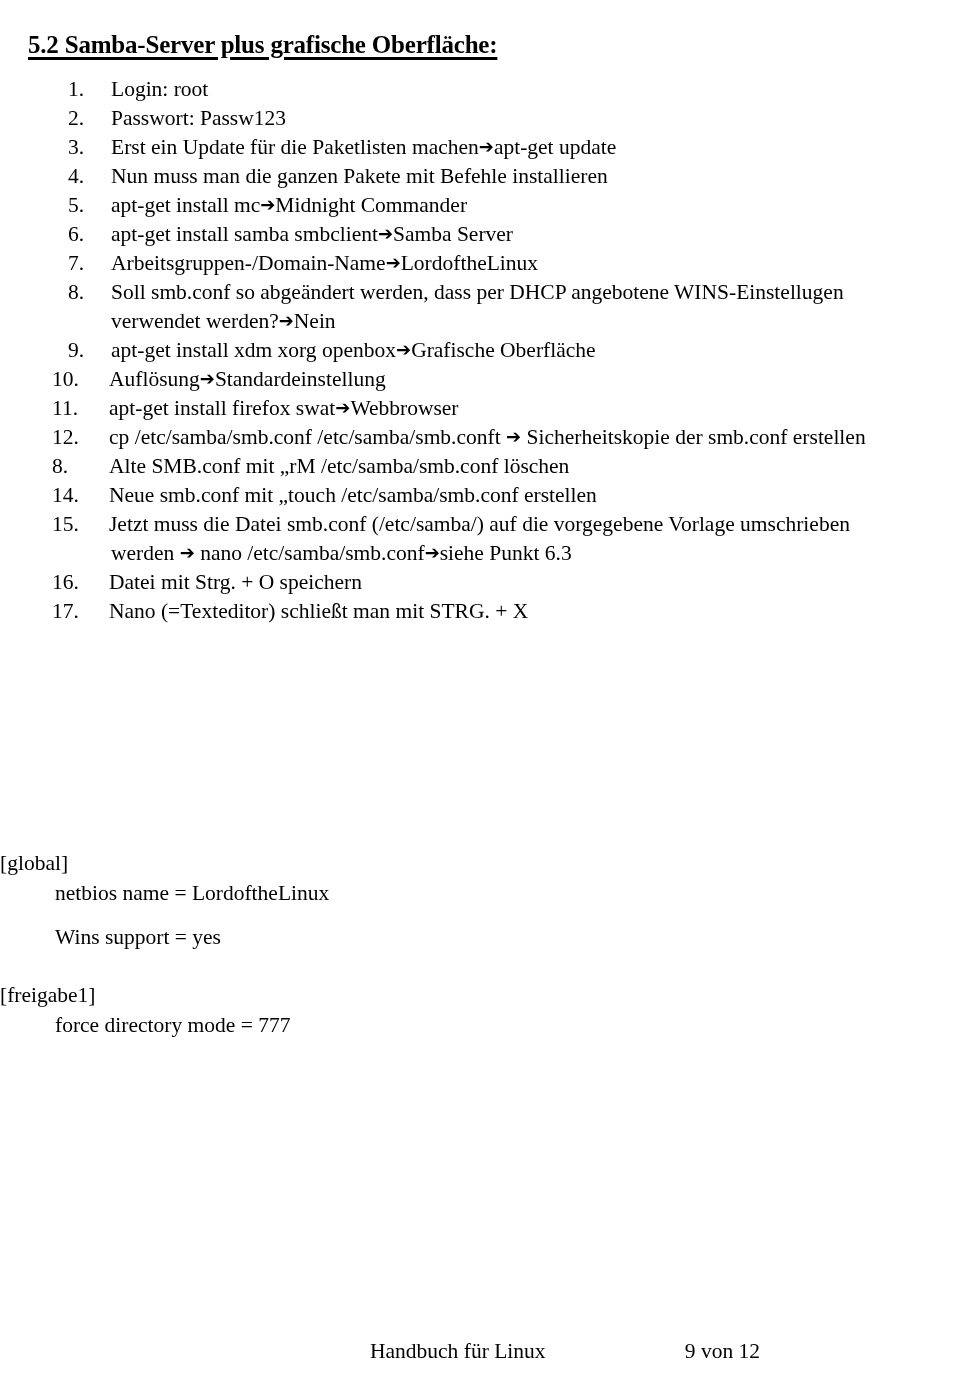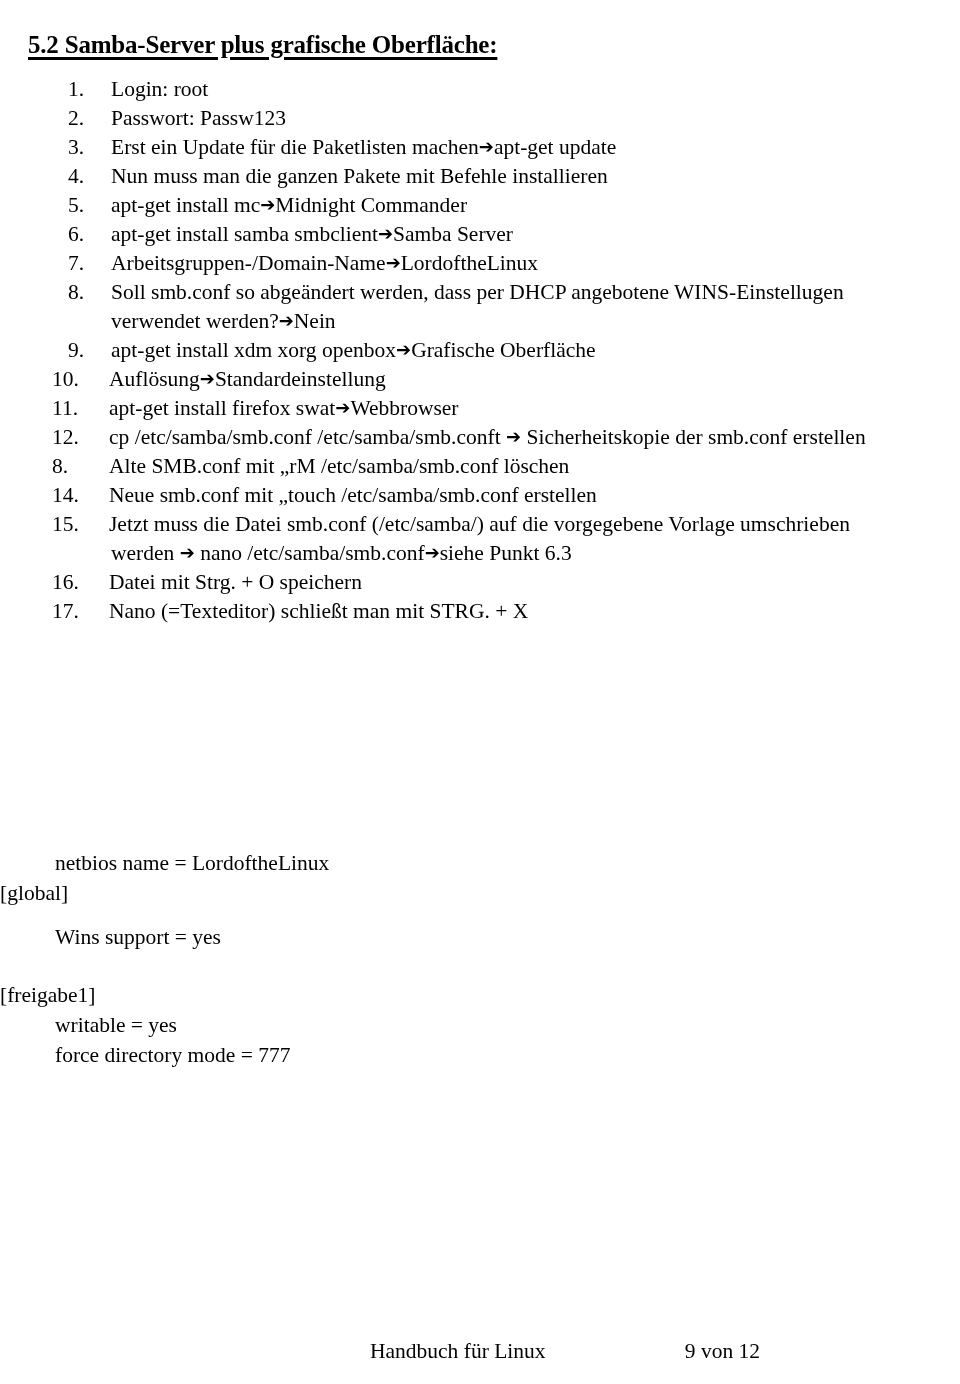--- a/index.html
+++ b/index.html
@@ -218,27 +218,26 @@
         <span class="step-text">Datei mit Strg. + O speichern</span>
       </li>
       <li class="step-row wide" style="list-style: none;">
         <span class="step-num wide">17.</span>
         <span class="step-text">Nano (=Texteditor)  schließt man mit STRG. + X</span>
       </li>
     </ol>
 
 
   <div id="conf-block">
+    <div class="conf-line conf-section">[global]</div>
     <div class="conf-line conf-entry">netbios name = LordoftheLinux</div>
-    <div class="conf-line conf-section">[global]</div>
     <div class="conf-gap"></div>
     <div class="conf-line conf-entry">Wins support = yes</div>
     <div class="conf-gap-big"></div>
     <div class="conf-line conf-section">[freigabe1]</div>
-    <div class="conf-line conf-entry">writable = yes</div>
     <div class="conf-line conf-entry">force directory mode = 777</div>
   </div>
 
   <div id="page-footer">
     <span id="footer-title">Handbuch für Linux</span>
     <span id="footer-pageno">9 von 12</span>
   </div>
 
 </div>
 

